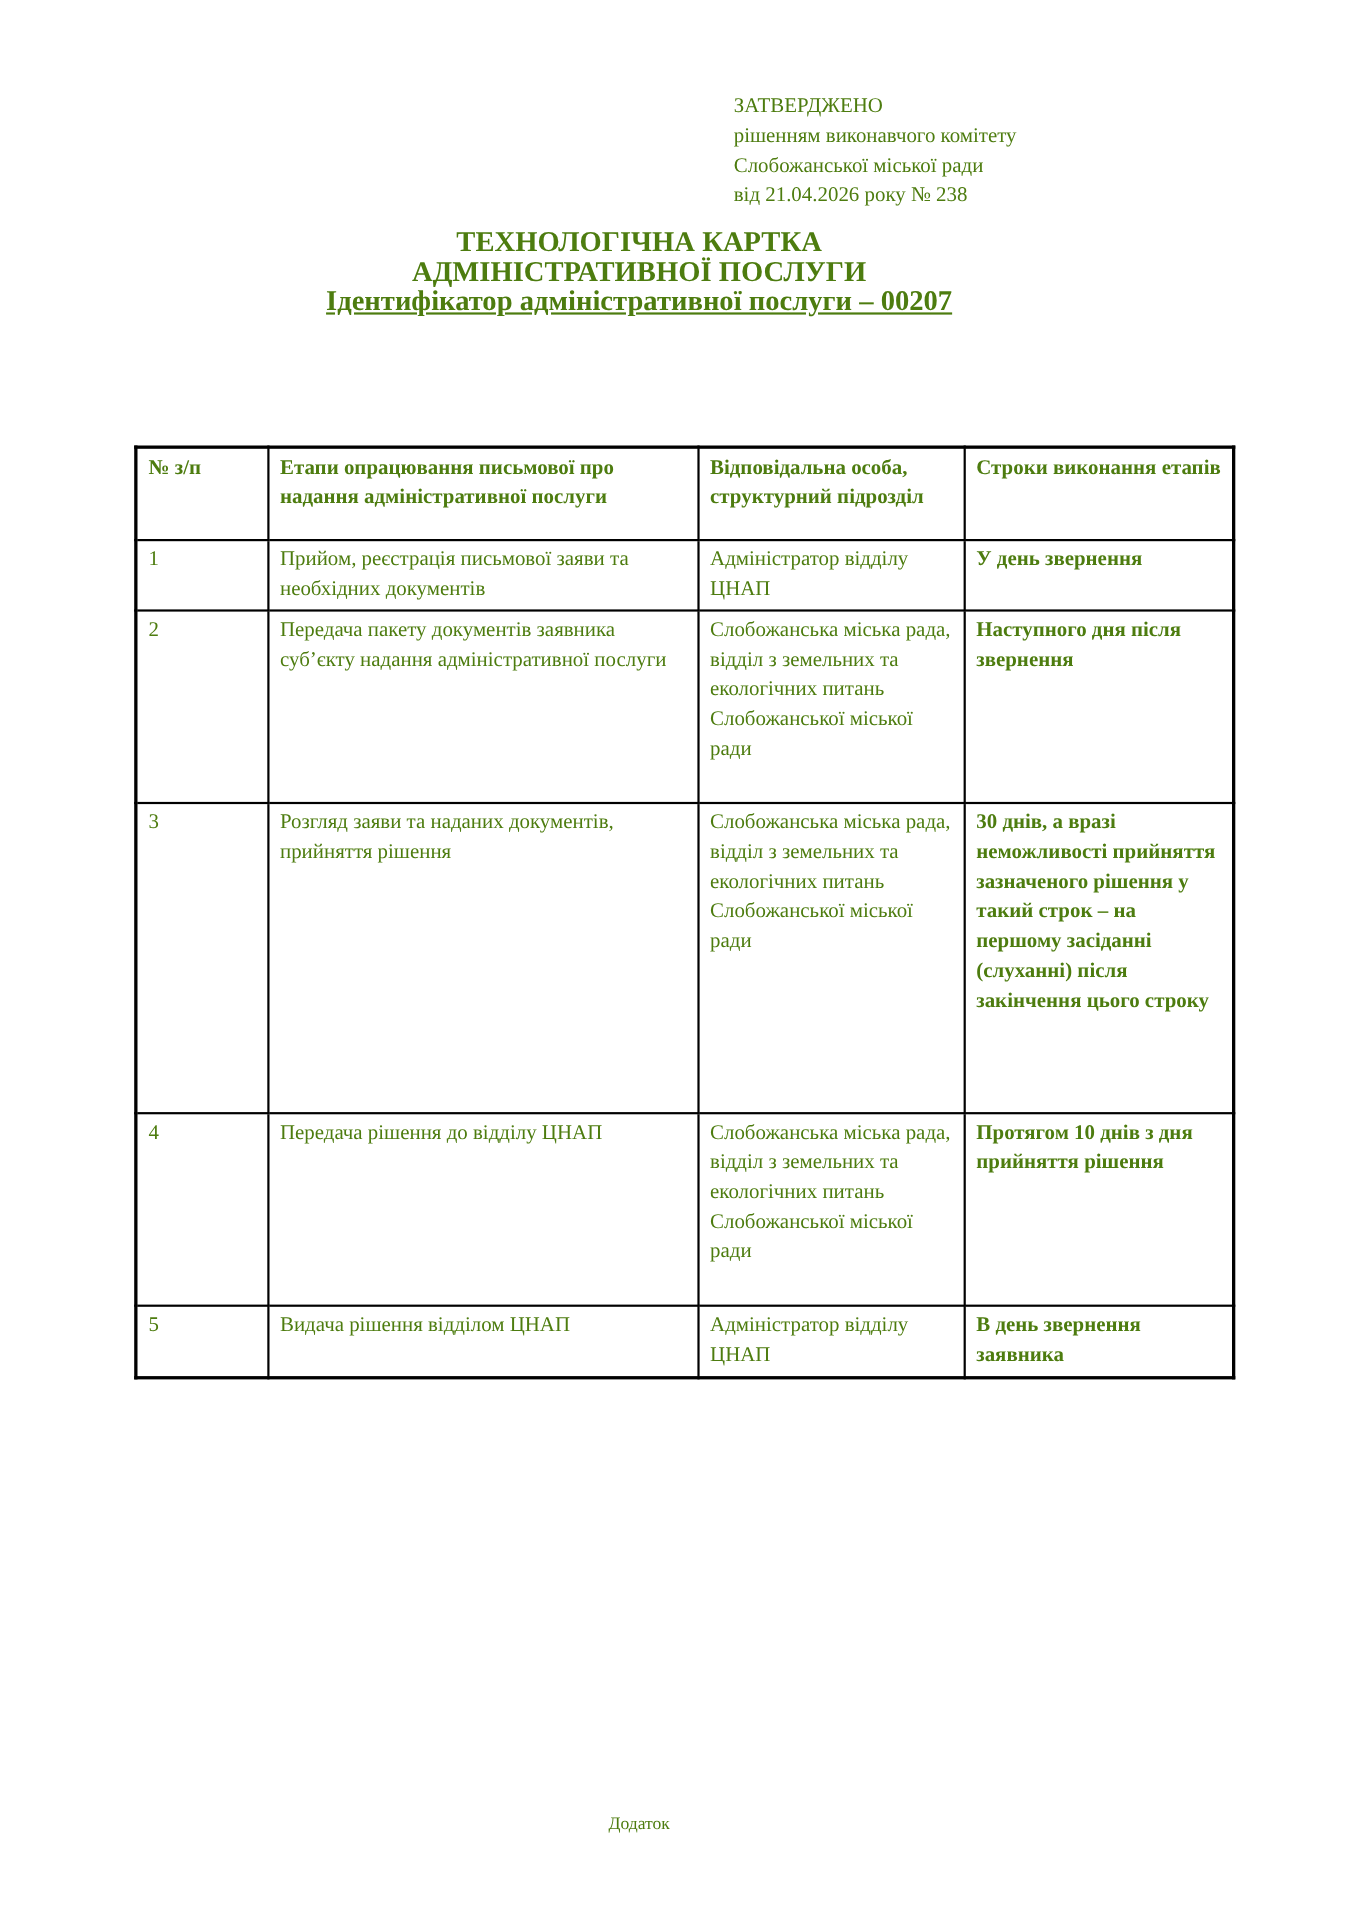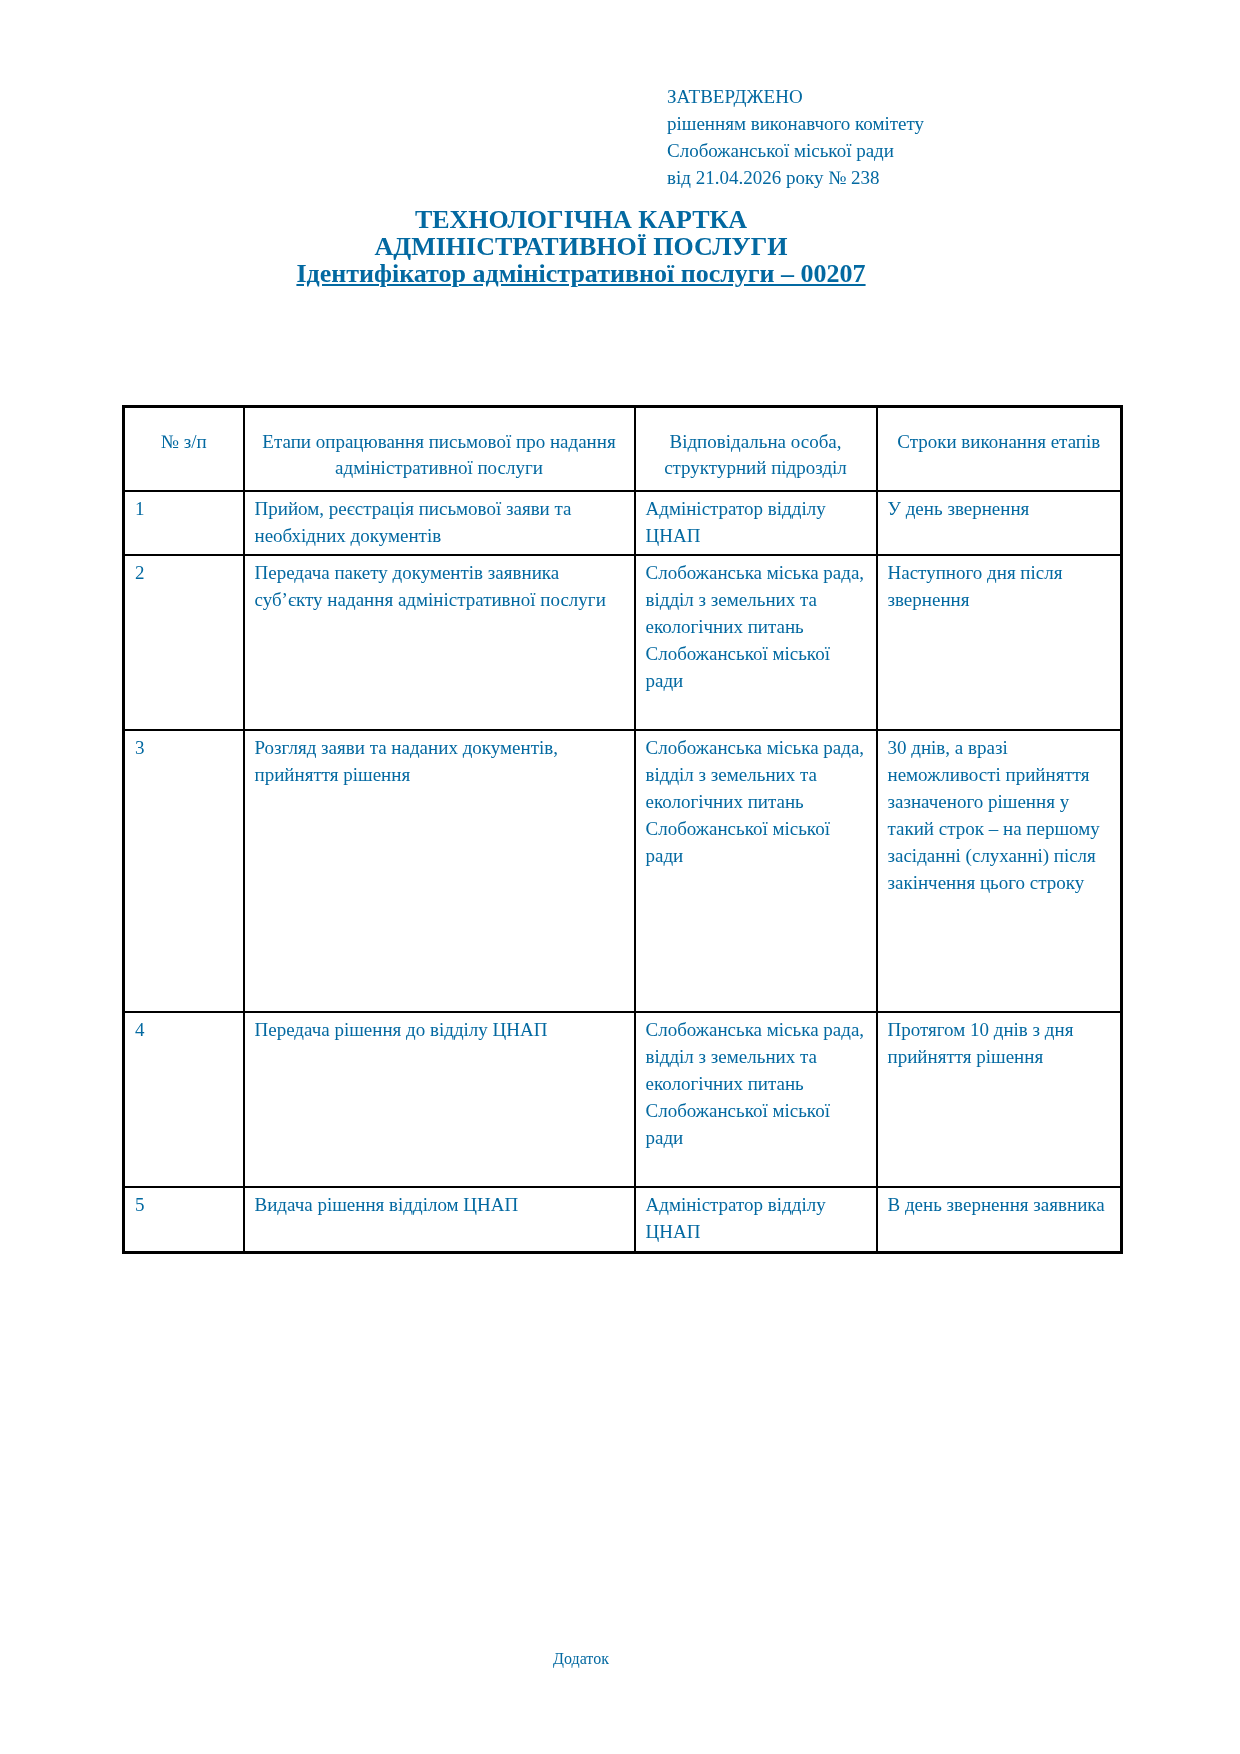--- a/index.html
+++ b/index.html
@@ -5,21 +5,21 @@
   html, body {
     margin: 0;
     padding: 0;
     background: #ffffff;
   }
   .page {
     position: relative;
     width: 1240px;
     height: 1754px;
     background: #ffffff;
-    color: #0369a1;
+    color: #4d7c0f;
     font-family: "Liberation Serif", "DejaVu Serif", serif;
     overflow: hidden;
   }
   
   .approved {
     position: absolute;
     left: 667px;
     top: 83px;
     font-size: 19px;
     line-height: 27px;
@@ -52,27 +52,27 @@
     font-size: 19px;
     line-height: 27px;
   }
   table.proc th, table.proc td {
     border: 2px solid #000;
     vertical-align: top;
     padding: 3px 10px 3px 10px;
     overflow: hidden;
   }
   table.proc th {
-    text-align: center;
-    font-weight: normal;
+    text-align: left;
+    font-weight: bold;
     line-height: 26px;
-    padding-top: 21px;
+    padding-top: 5px;
   }
   td.c-num { text-align: left; }
-  td.c-term { font-weight: normal; }
+  td.c-term { font-weight: bold; }
   
   .footer-annex {
     position: absolute;
     left: 122px;
     top: 1645px;
     width: 918px;
     text-align: center;
     font-size: 16px;
     line-height: 27px;
   }

